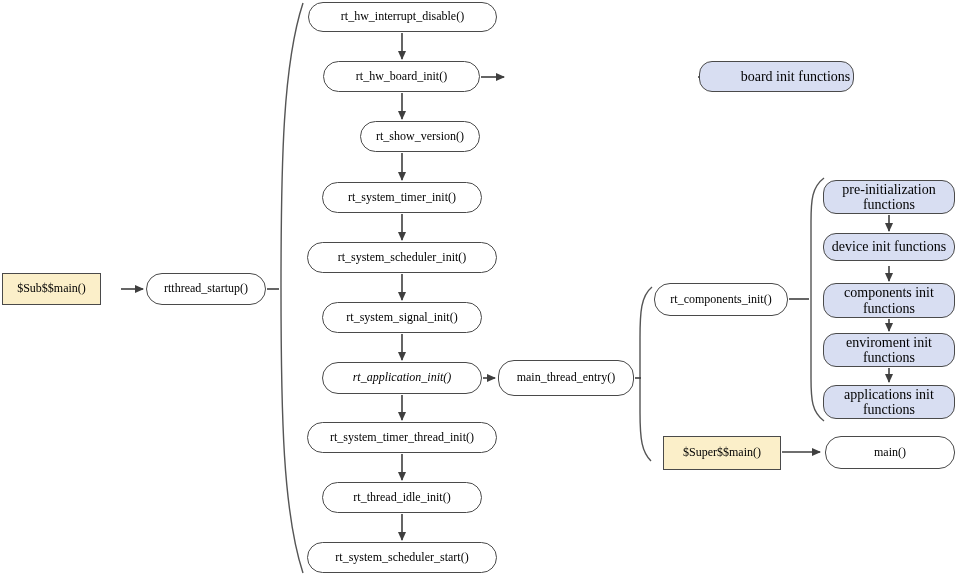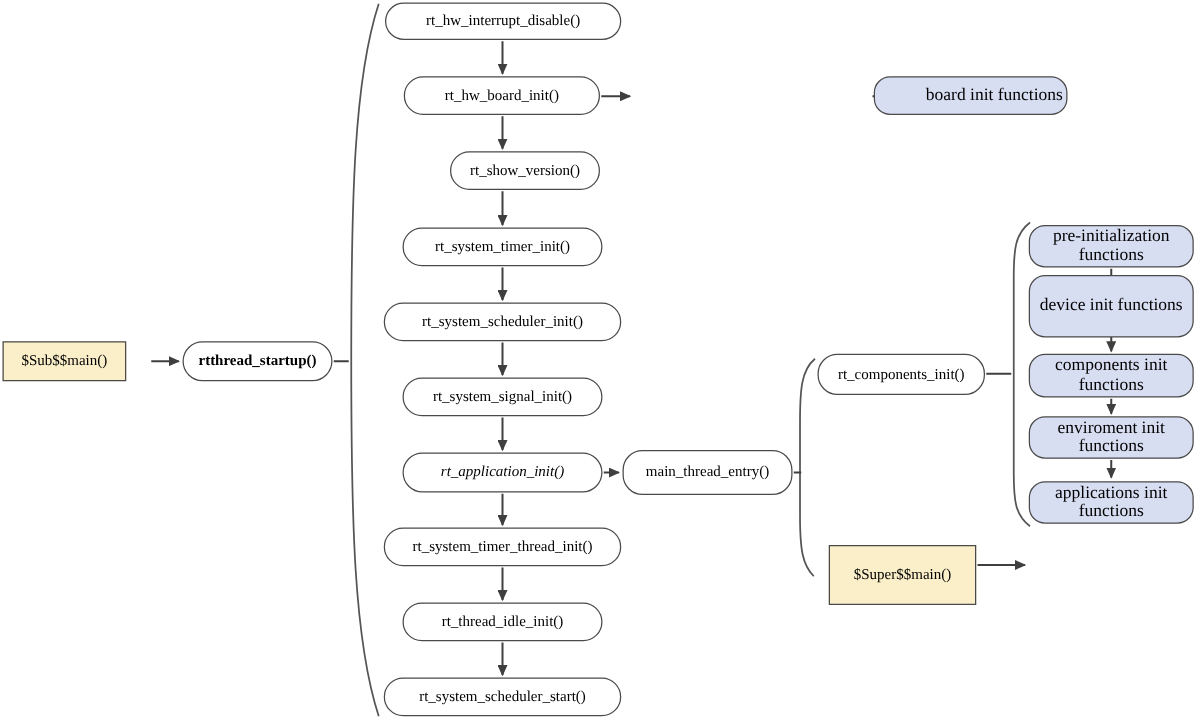--- a/index.html
+++ b/index.html
@@ -91,39 +91,40 @@
     <line class="line" marker-end="url(#ah)" x1="889" y1="266" x2="889" y2="281"></line>
     <line class="line" marker-end="url(#ah)" x1="889" y1="319" x2="889" y2="331"></line>
     <line class="line" marker-end="url(#ah)" x1="889" y1="368" x2="889" y2="382"></line>
 
     <line class="line" x1="267" y1="289" x2="279" y2="289"></line>
     <line class="line" x1="635" y1="378" x2="641" y2="378"></line>
     <line class="line" x1="789" y1="299" x2="809" y2="299"></line>
   </svg>
 
   <div class="node tan" style="left:2px; top:273px; width:99px; height:32px;">$Sub$$main()</div>
-  <div class="node rounded" style="left:146px; top:273px; width:120px; height:32px;font-weight:bold;">rtthread_startup()</div>
+  <div class="node rounded" style="left:146px; top:273px; width:120px; height:32px;">rtthread_startup()</div>
 
   <div class="node rounded" style="left:308px; top:2px; width:189px; height:30px;">rt_hw_interrupt_disable()</div>
   <div class="node rounded" style="left:323px; top:61px; width:157px; height:31px;">rt_hw_board_init()</div>
   <div class="node rounded" style="left:360px; top:121px; width:120px; height:31px;">rt_show_version()</div>
   <div class="node rounded" style="left:322px; top:182px; width:160px; height:31px;">rt_system_timer_init()</div>
   <div class="node rounded" style="left:307px; top:242px; width:190px; height:31px;">rt_system_scheduler_init()</div>
   <div class="node rounded" style="left:322px; top:302px; width:160px; height:31px;">rt_system_signal_init()</div>
   <div class="node rounded" style="left:322px; top:362px; width:160px; height:32px;font-style:italic;">rt_application_init()</div>
   <div class="node rounded" style="left:307px; top:422px; width:190px; height:31px;">rt_system_timer_thread_init()</div>
   <div class="node rounded" style="left:307px; top:542px; width:190px; height:31px;">rt_system_scheduler_start()</div>
   <div class="node rounded" style="left:322px; top:482px; width:160px; height:31px;">rt_thread_idle_init()</div>
 
   <div class="node blue" style="left:699px; top:61px; width:155px; height:31px;padding-left:40px;">board init functions</div>
 
   <div class="node rounded" style="left:498px; top:360px; width:136px; height:36px;">main_thread_entry()</div>
   <div class="node rounded" style="left:654px; top:283px; width:134px; height:33px;">rt_components_init()</div>
 
   <div class="node blue" style="left:823px; top:180px; width:132px; height:34px;">pre-initialization functions</div>
-  <div class="node blue" style="left:823px; top:220px; width:132px; height:50px;">device init functions</div>
+  <div class="node blue" style="left:823px; top:233px; width:132px; height:28px;">device init functions</div>
   <div class="node blue" style="left:823px; top:283px; width:132px; height:35px;">components init functions</div>
   <div class="node blue" style="left:823px; top:333px; width:132px; height:34px;">enviroment init functions</div>
   <div class="node blue" style="left:823px; top:385px; width:132px; height:34px;">applications init functions</div>
 
-  <div class="node tan" style="left:663px; top:436px; width:118px; height:48px;">$Super$$main()</div>
+  <div class="node tan" style="left:663px; top:436px; width:118px; height:34px;">$Super$$main()</div>
+  <div class="node rounded" style="left:825px; top:436px; width:130px; height:33px;">main()</div>
 
 </div>
 
 </body></html>

